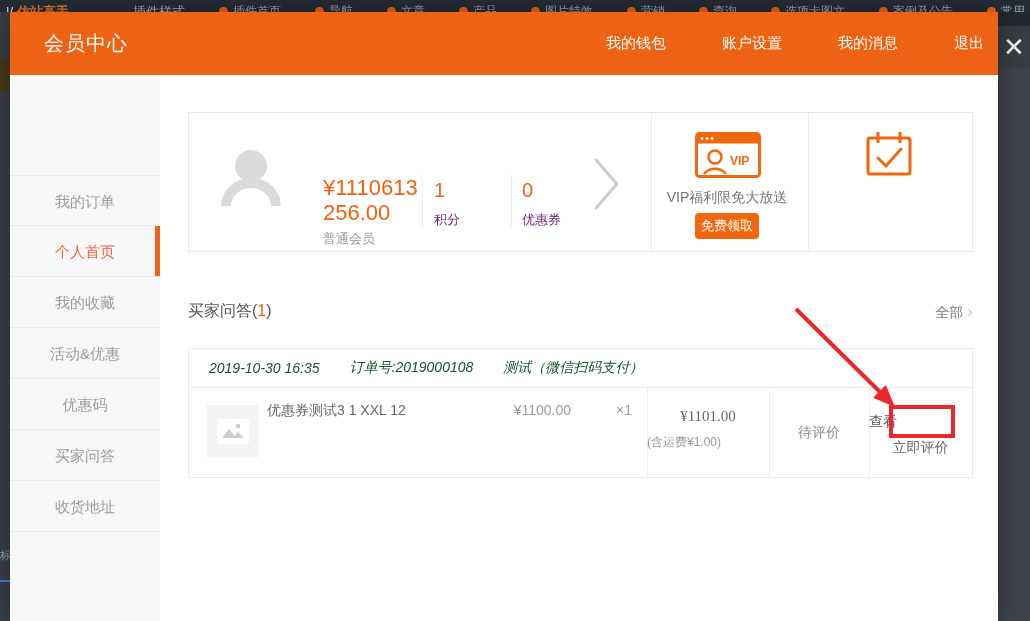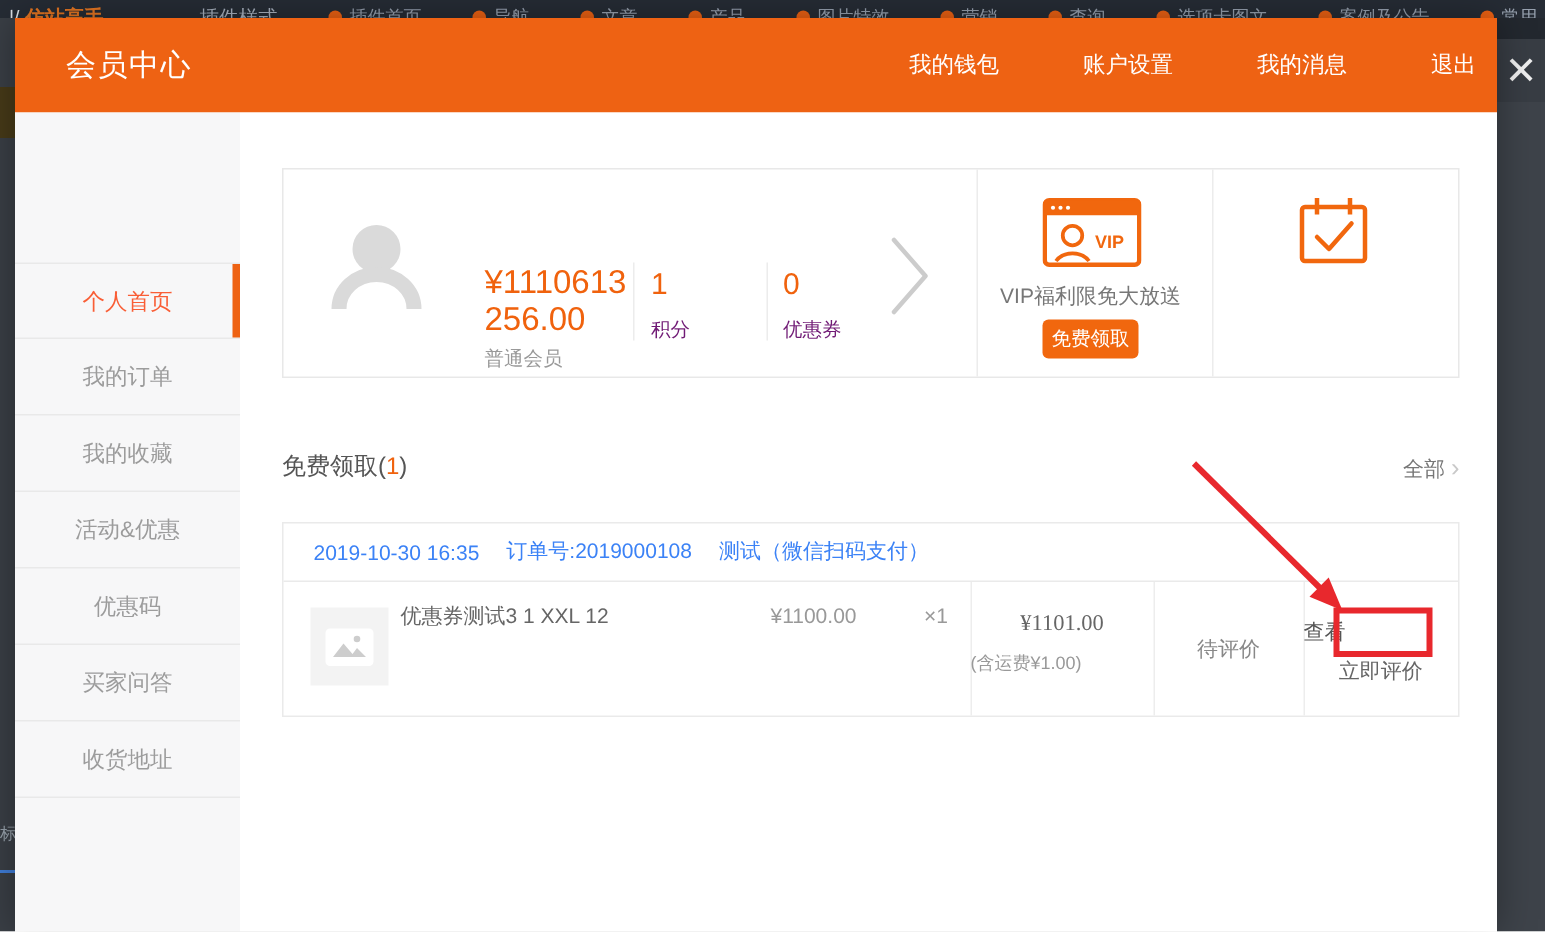--- a/index.html
+++ b/index.html
@@ -68,22 +68,22 @@
 
   
   .recent-row { position:absolute; left:28px; top:226px; width:785px; display:flex; align-items:center; justify-content:space-between; }
   .recent-title { font-size:16px; color:#555; }
   .recent-title .cnt { color:#f0620d; }
   .view-all { font-size:14px; color:#777; cursor:pointer; }
   .view-all .chev { color:#c9c9c9; font-size:17px; margin-left:4px; }
 
   
   .otable { position:absolute; left:28px; top:273px; width:785px; height:130px; border:1px solid #eaeaea; background:#fff; }
-  .ohead { height:39px; border-bottom:1px solid #eaeaea; display:flex; align-items:center; padding-left:20px; gap:18px;
-    font-size:14px; color:#3b82f6; }
+  .ohead { height:39px; border-bottom:1px solid #eaeaea; display:flex; align-items:center; padding-left:20px; gap:30px;
+    font-size:14px; color:#14532d;font-style:italic; }
   .orow { position:relative; height:89px; }
   .pimg { position:absolute; left:18px; top:17px; width:52px; height:52px; background:#f3f3f3;
     display:flex; align-items:center; justify-content:center; }
   .pimg .inner { width:32px; height:25px; background:#fff; border-radius:3px; display:flex; align-items:center; justify-content:center; }
   .pname { position:absolute; left:78px; top:14px; font-size:14px; color:#666; }
   .pprice { position:absolute; left:270px; top:14px; width:112px; text-align:right; font-size:14px; color:#999; }
   .pqty { position:absolute; left:415px; top:14px; width:40px; text-align:center; font-size:14px; color:#999; }
   .rdiv { position:absolute; top:0; width:1px; height:89px; background:#ededed; }
   .total-amt { position:absolute; left:458px; top:20px; width:122px; text-align:center; font-size:15px; color:#666;font-family:Liberation Serif, serif; }
   .total-note { position:absolute; left:458px; top:46px; width:122px; text-align:left; font-size:12px; color:#999; }
@@ -136,26 +136,26 @@
       <div class="m-nav">
         <span>我的钱包</span>
         <span>账户设置</span>
         <span>我的消息</span>
         <span>退出</span>
       </div>
     </div>
 
     <div class="m-side">
       <div class="side-list">
+        <div class="side-item">
+          <span>我的订单</span>
+        </div>
         <div class="side-item active">
           <span>个人首页</span>
           <span class="bar"></span>
-        </div>
-        <div class="side-item">
-          <span>我的订单</span>
         </div>
         <div class="side-item">
           <span>我的收藏</span>
         </div>
         <div class="side-item">
           <span>活动&amp;优惠</span>
         </div>
         <div class="side-item">
           <span>优惠码</span>
         </div>
@@ -211,21 +211,21 @@
         <svg class="cal-icon" width="48" height="48" viewBox="0 0 48 48">
           <rect x="3" y="8" width="42" height="36" rx="2" fill="none" stroke="#f1670e" stroke-width="3"></rect>
           <line x1="13" y1="2" x2="13" y2="13" stroke="#f1670e" stroke-width="3"></line>
           <line x1="35" y1="2" x2="35" y2="13" stroke="#f1670e" stroke-width="3"></line>
           <polyline points="13,28 21,36 36,19" fill="none" stroke="#f1670e" stroke-width="3" stroke-linecap="round" stroke-linejoin="round"></polyline>
         </svg>
       </div>
 
       <div class="recent-row">
         <div class="recent-title">
-          <span>免费领取(</span><span class="cnt">1</span><span>)</span>
+          <span>买家问答(</span><span class="cnt">1</span><span>)</span>
         </div>
         <div class="view-all">
           <span>全部</span><span class="chev">›</span>
         </div>
       </div>
 
       <div class="otable">
         <div class="ohead">
           <span>2019-10-30 16:35</span>
           <span>订单号:2019000108</span>

